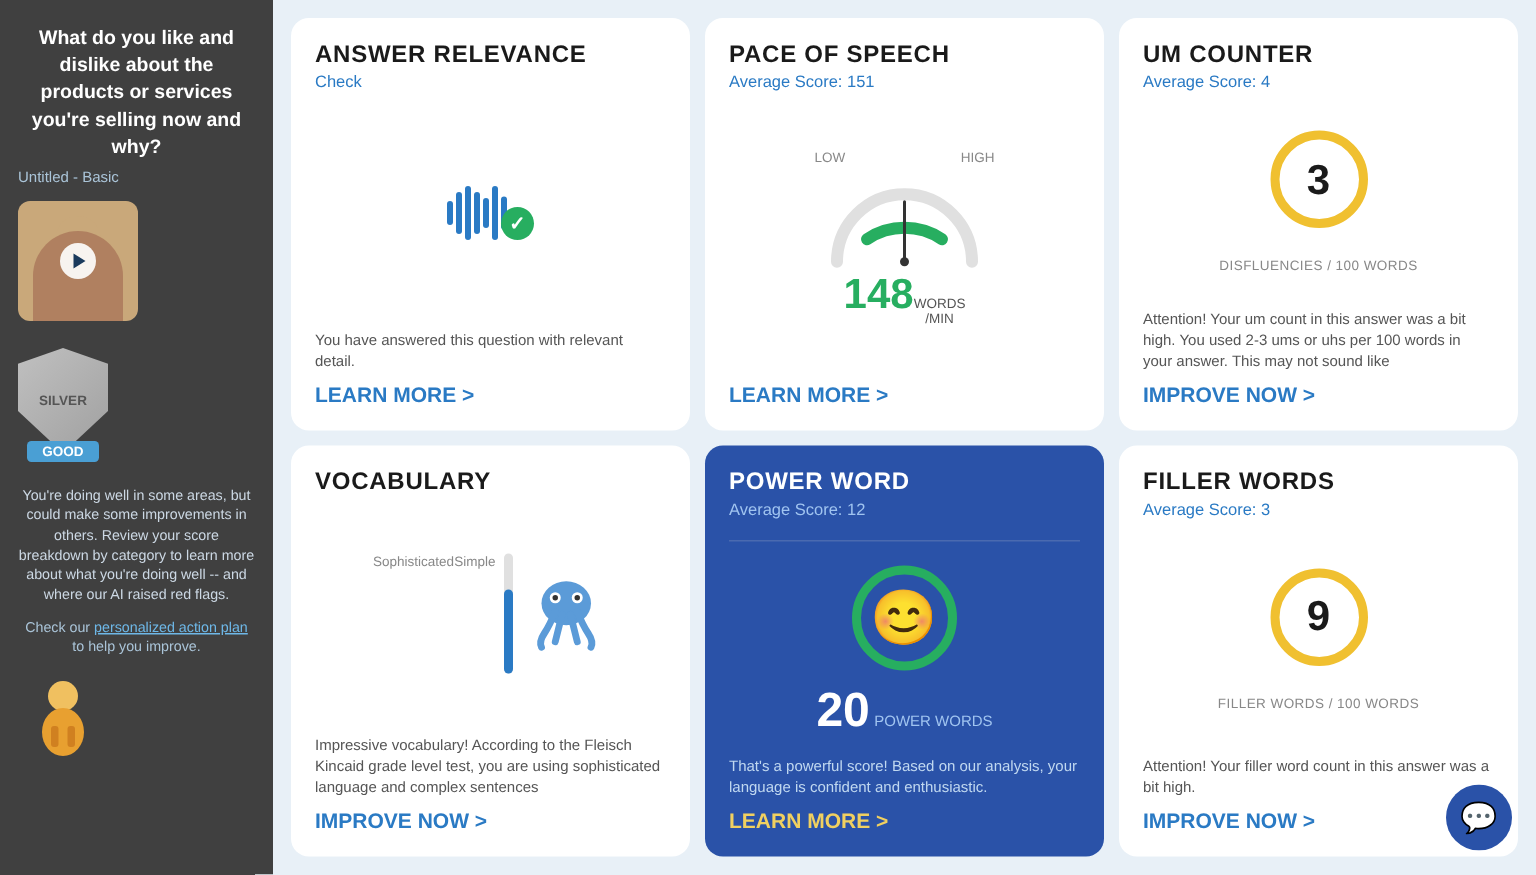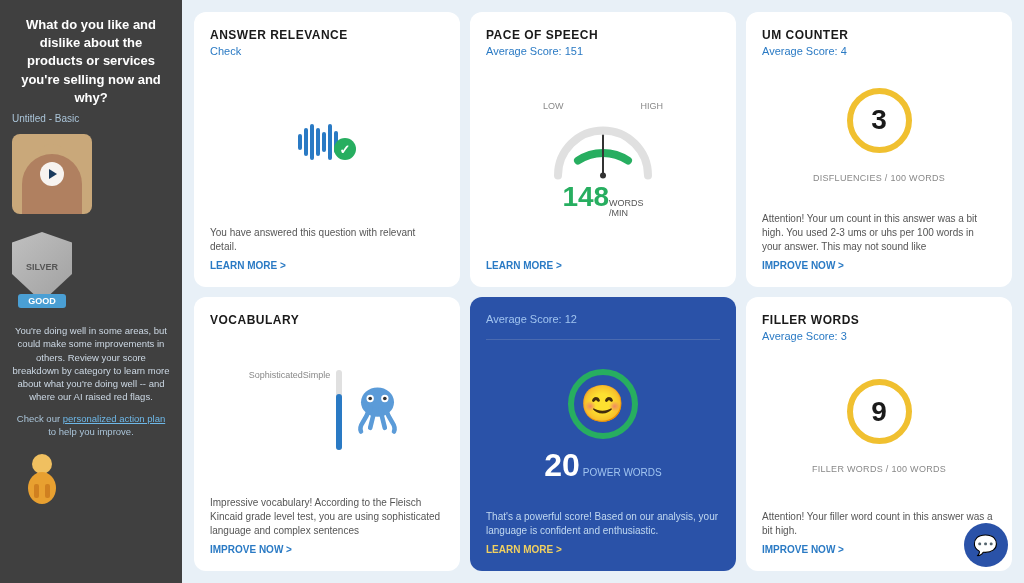--- a/index.html
+++ b/index.html
@@ -161,21 +161,21 @@
       display: flex;
       flex-direction: column;
       overflow: hidden;
     }
     .card.power-word {
       background: #2a52a8;
       color: white;
     }
 
     .card-title {
-      font-size: 12px;
+      font-size: 16px;
       font-weight: bold;
       color: #1a1a1a;
       letter-spacing: 0.5px;
       margin-bottom: 3px;
       text-transform: uppercase;
     }
     .card.power-word .card-title {
       color: white;
     }
     .card-avg {
@@ -199,21 +199,21 @@
       font-size: 10px;
       color: #555;
       line-height: 1.4;
       margin-top: 6px;
     }
     .card.power-word .card-desc {
       color: #c0d8f0;
     }
 
     .card-action {
-      font-size: 10px;
+      font-size: 14px;
       font-weight: bold;
       color: #2a7ac4;
       margin-top: 6px;
       cursor: pointer;
     }
     .card.power-word .card-action {
       color: #f0d060;
     }
 
     
@@ -263,20 +263,21 @@
     .speed-value {
       font-size: 28px;
       font-weight: bold;
       color: #27ae60;
       line-height: 1;
     }
     .speed-unit {
       font-size: 9px;
       color: #555;
       margin-left: 0;
+      text-align: center;
     }
     .speed-row {
       display: flex;
       align-items: baseline;
     }
 
     
     .circle-gauge {
       width: 65px;
       height: 65px;
@@ -509,20 +510,21 @@
           <path d="M27 30 Q24 42 22 50" fill="none" stroke="#5b9bd8" stroke-width="5" stroke-linecap="round"></path>
           <path d="M33 30 Q36 42 38 50" fill="none" stroke="#5b9bd8" stroke-width="5" stroke-linecap="round"></path>
           <path d="M38 28 Q42 38 46 44 Q50 50 48 54" fill="none" stroke="#5b9bd8" stroke-width="5" stroke-linecap="round"></path>
         </svg>
       </div>
       <div class="card-desc">Impressive vocabulary! According to the Fleisch Kincaid grade level test, you are using sophisticated language and complex sentences</div>
       <div class="card-action">IMPROVE NOW &gt;</div>
     </div>
 
     <div class="card power-word">
+      <div class="card-title">POWER WORD</div>
       <div class="card-avg">Average Score: 12</div>
       <div class="divider-line"></div>
       <div class="card-content" style="flex-direction:column; gap:6px;">
         <div class="smiley-circle">😊</div>
         <div class="power-row">
           <span class="power-count">20</span>
           <span class="power-unit">POWER WORDS</span>
         </div>
       </div>
       <div class="card-desc">That's a powerful score! Based on our analysis, your language is confident and enthusiastic.</div>

